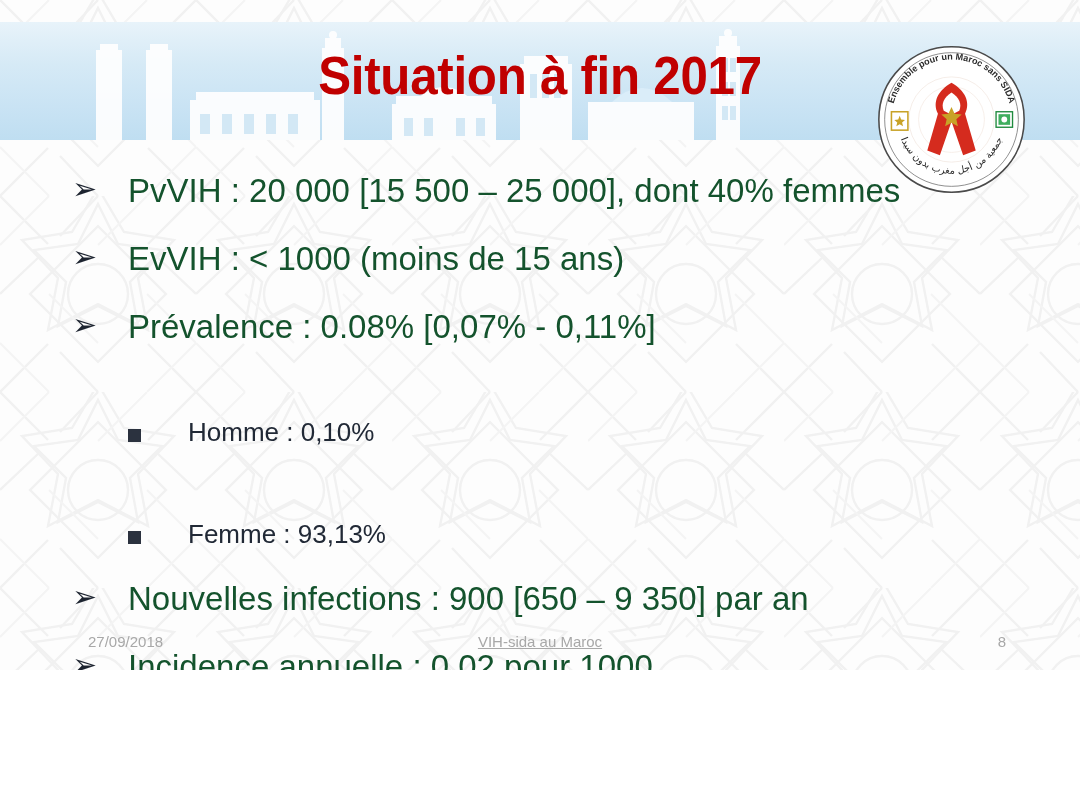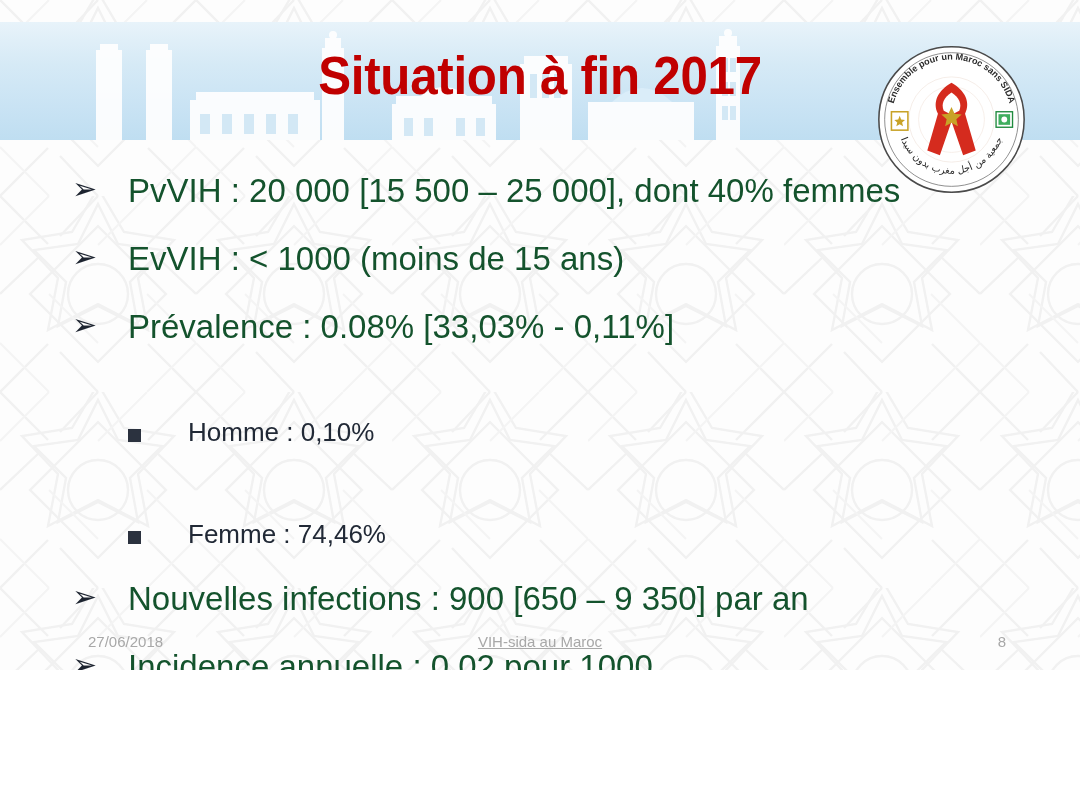--- a/index.html
+++ b/index.html
@@ -261,48 +261,48 @@
       <span class="btext">PvVIH : 20 000  [15 500 – 25 000], dont 40% femmes</span>
     </div>
 
     <div class="bullet-row lvl1">
       <span class="marker">➢</span>
       <span class="btext">EvVIH : &lt; 1000 (moins de 15 ans)</span>
     </div>
 
     <div class="bullet-row lvl1">
       <span class="marker">➢</span>
-      <span class="btext">Prévalence : 0.08% [33,03% - 0,11%]</span>
+      <span class="btext">Prévalence : 0.08% [0,07% - 0,11%]</span>
     </div>
 
     <div class="bullet-row lvl2">
       <span class="marker-sq"></span>
       <span class="btext">Homme : 0,10%</span>
     </div>
 
     <div class="bullet-row lvl2">
       <span class="marker-sq"></span>
-      <span class="btext">Femme : 74,46%</span>
+      <span class="btext">Femme : 93,13%</span>
     </div>
 
     <div class="bullet-row lvl1">
       <span class="marker">➢</span>
       <span class="btext">Nouvelles infections : 900 [650 – 9 350] par an</span>
     </div>
 
     <div class="bullet-row lvl1">
       <span class="marker">➢</span>
       <span class="btext">Incidence annuelle : 0,02 pour 1000</span>
     </div>
 
     <div class="bullet-row lvl1">
       <span class="marker">➢</span>
     </div>
 
   </div>
 
   <div class="footer">
-    <span class="f-date">27/06/2018</span>
+    <span class="f-date">27/09/2018</span>
     <span class="f-center">VIH-sida au Maroc</span>
     <span class="f-page">8</span>
   </div>
 
 </div>
 
 </body></html>

